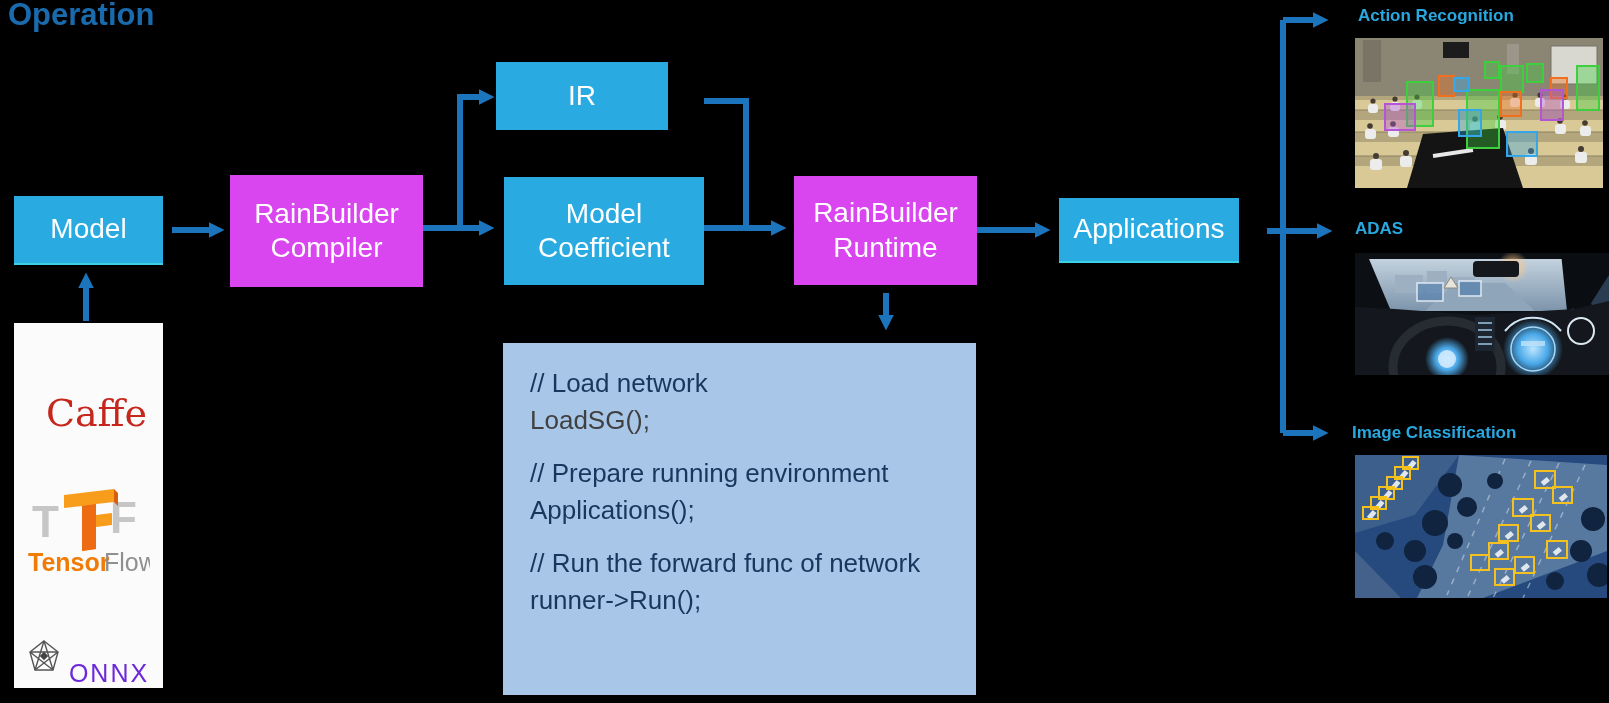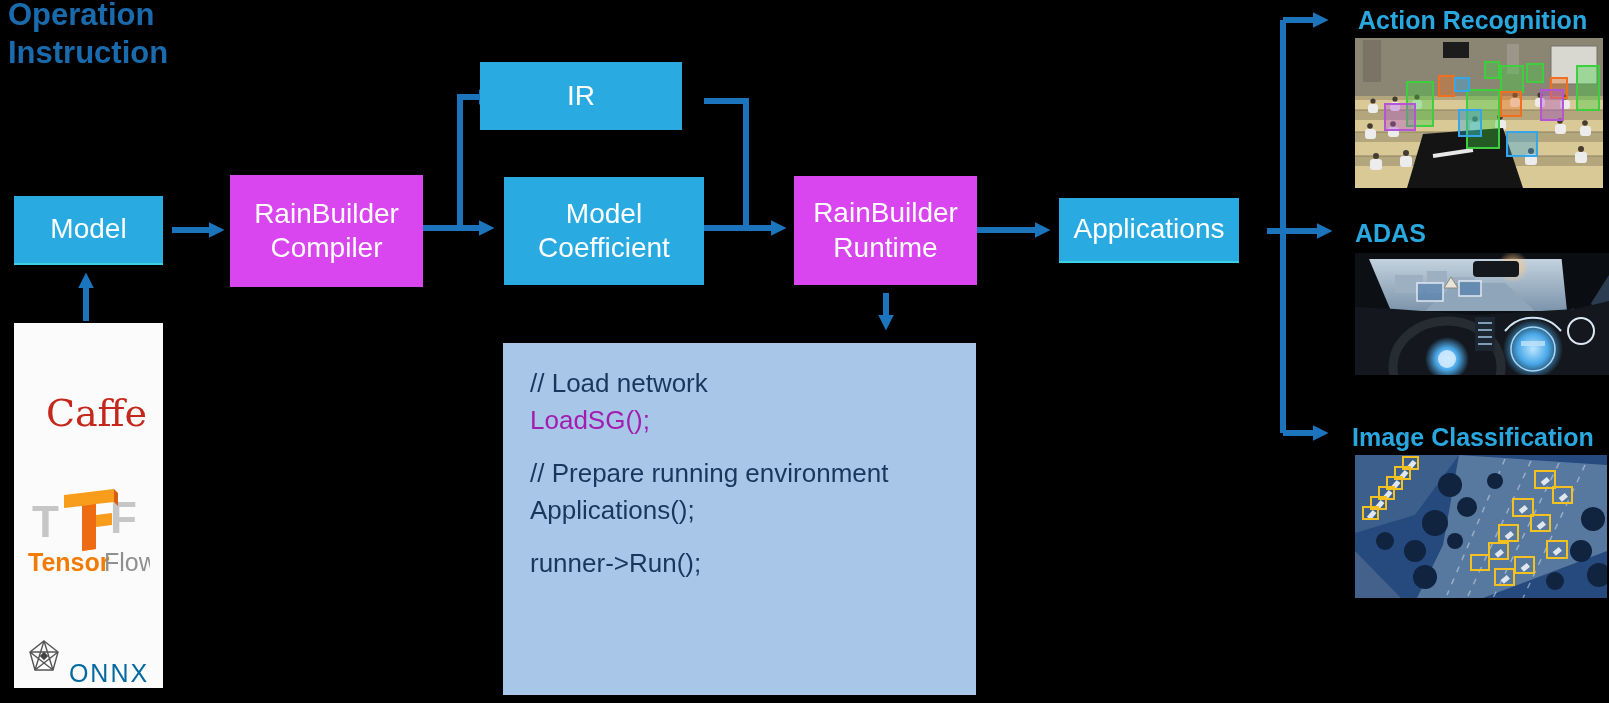--- a/index.html
+++ b/index.html
@@ -12,32 +12,32 @@
   .node{display:flex;align-items:center;justify-content:center;text-align:center;
         color:#fff;font-size:28px;line-height:1.22;white-space:pre-line;}
   .light{background:#29ABE2;}
   .dark{background:#d946ef;}
   .edge-cyan{border-bottom:2px solid #3BD0E4;}
   
   .code-panel{left:503px;top:343px;width:473px;height:352px;background:#A8C6E8;
               box-sizing:border-box;padding:22px 17px 0 27px;}
   .code-line{font-size:26px;line-height:37px;white-space:pre;}
   .c-dark{color:#17375D;}
-  .c-blue{color:#a21caf;}
+  .c-blue{color:#404040;}
   .c-blank{height:16px;}
   
   .src-panel{left:14px;top:323px;width:149px;height:365px;background:#FBFBFB;}
   .caffe{position:absolute;top:68px;width:100%;text-align:center;
          font-family:"DejaVu Serif",serif;font-size:38px;color:#C5271D;padding-left:8px;}
   .tfwrap{position:absolute;top:158px;left:50%;transform:translateX(-50%);}
   .onnxwrap{position:absolute;top:300px;width:100%;display:flex;align-items:center;
             justify-content:center;gap:9px;}
-  .onnx-text{font-size:25px;letter-spacing:2px;color:#0369a1;font-weight:400;margin-top:36px;}
-  
-  .app-label{color:#29A8E0;font-size:25px;font-weight:bold;white-space:nowrap;}
+  .onnx-text{font-size:25px;letter-spacing:2px;color:#6d28d9;font-weight:400;margin-top:36px;}
+  
+  .app-label{color:#29A8E0;font-size:17px;font-weight:bold;white-space:nowrap;}
   .shot{display:block;}
 </style>
 </head>
 <body>
 
 <div id="canvas">
 
   <svg class="abs" style="left:0;top:0;" width="1609" height="703" viewBox="0 0 1609 703">
     <defs>
       <marker id="arr" viewBox="0 0 10 10" refX="2" refY="5" markerWidth="2.6" markerHeight="2.6" orient="auto-start-reverse">
@@ -55,40 +55,40 @@
       <path d="M86,321 V285" marker-end="url(#arr)"></path>
       <path d="M1267,231 H1320" marker-end="url(#arr)"></path>
       <path d="M1283,433 V20"></path>
       <path d="M1283,20 H1316" marker-end="url(#arr)"></path>
       <path d="M1283,433 H1316" marker-end="url(#arr)"></path>
     </g>
   </svg>
 
   <div class="abs title">
     <div>Operation</div>
-    <div>Instruction</div>
   </div>
 
   <div class="abs node light edge-cyan" style="left:14px;top:196px;width:149px;height:67px;">Model</div>
   <div class="abs node dark" style="left:230px;top:175px;width:193px;height:112px;">RainBuilder
 Compiler</div>
-  <div class="abs node light" style="left:480px;top:62px;width:202px;height:68px;">IR</div>
+  <div class="abs node light" style="left:496px;top:62px;width:172px;height:68px;">IR</div>
   <div class="abs node light" style="left:504px;top:177px;width:200px;height:108px;">Model
 Coefficient</div>
   <div class="abs node dark" style="left:794px;top:176px;width:183px;height:109px;">RainBuilder
 Runtime</div>
   <div class="abs node light edge-cyan" style="left:1059px;top:198px;width:180px;height:63px;">Applications</div>
 
   <div class="abs code-panel">
     <div class="code-line c-dark">// Load network</div>
     <div class="code-line c-blue">LoadSG();</div>
     <div class="c-blank"></div>
     <div class="code-line c-dark">// Prepare running environment</div>
     <div class="code-line c-dark">Applications();</div>
     <div class="c-blank"></div>
+    <div class="code-line c-dark">// Run the forward func of network</div>
     <div class="code-line c-dark">runner-&gt;Run();</div>
   </div>
 
   <div class="abs src-panel">
     <div class="caffe">Caffe</div>
 
     <div class="tfwrap">
       <svg width="122" height="96" viewBox="0 0 122 96">
         <text x="4" y="56" font-size="44" font-weight="bold" fill="#C6C6C6" font-family="Liberation Sans, sans-serif">T</text>
         <text x="82" y="52" font-size="44" font-weight="bold" fill="#C6C6C6" font-family="Liberation Sans, sans-serif">F</text>

